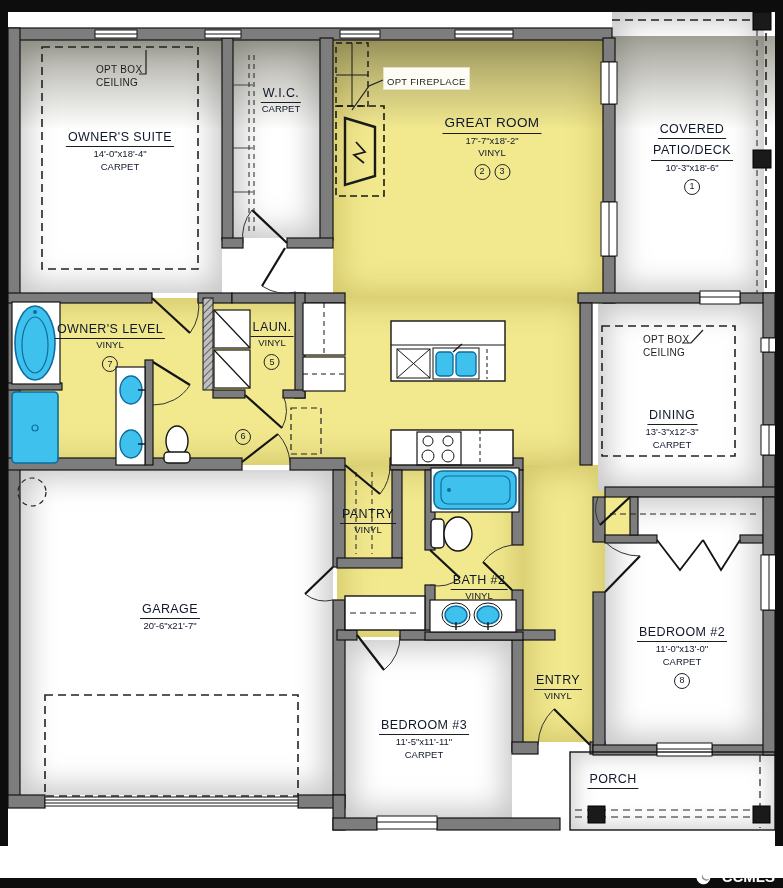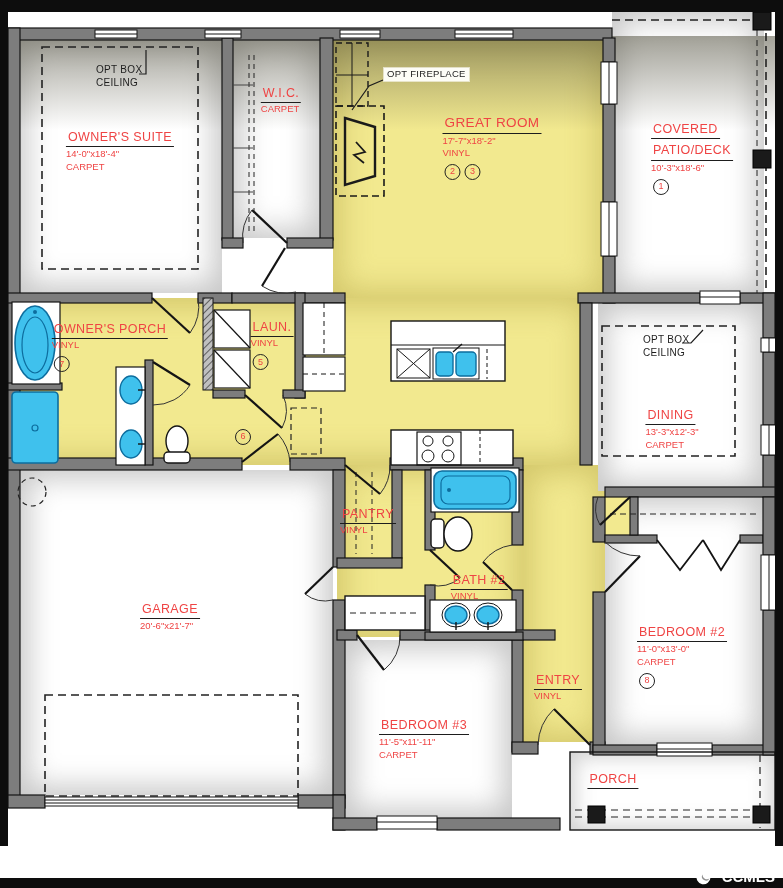--- a/index.html
+++ b/index.html
@@ -4,30 +4,30 @@
 <style>
   html,body{margin:0;padding:0;background:#000;}
   #stage{position:relative;width:783px;height:888px;overflow:hidden;background:#fff;
          font-family:"Liberation Sans",sans-serif;}
   
   .room{position:absolute;background:#fff;box-shadow:inset 0 0 28px 9px rgba(118,118,118,.40);}
   .yz{position:absolute;background:#f2e98f;box-shadow:inset 0 0 30px 8px rgba(172,158,62,.45);}
   .shadow-band{position:absolute;left:8px;top:36px;width:767px;height:94px;
                background:linear-gradient(to bottom,rgba(78,76,58,.52),rgba(78,76,58,0));}
   
-  .lbl{position:absolute;transform:translateX(-50%);text-align:left;color:#ef4444;
+  .lbl{position:absolute;transform:translateX(-50%);text-align:center;color:#0f172a;
        line-height:1.3;white-space:nowrap;z-index:40;}
   .rname{font-size:12.5px;letter-spacing:.4px;border-bottom:1.3px solid #1d1d1d;
          display:inline-block;padding:0 2px 1px;font-weight:400;}
   .rdims{font-size:9.5px;margin-top:1px;}
   .rfloor{font-size:9.5px;}
   .mk{display:inline-flex;align-items:center;justify-content:center;width:14px;height:14px;
       border:1.2px solid #222;border-radius:50%;font-size:9px;margin:2px 2px 0;background:transparent;}
   .ann{position:absolute;font-size:10px;color:#1d1d1d;line-height:1.25;z-index:40;letter-spacing:.3px;}
-  .ann-box{background:#fdfdf6;padding:0 3px 1px;border:0;box-shadow:0 0 0 1px rgba(255,255,255,.6);}
+  .ann-box{background:#fdfdf6;padding:8px 3px 1px;border:0;box-shadow:0 0 0 1px rgba(255,255,255,.6);}
   
   .frame{position:absolute;background:#0d0d0d;z-index:60;}
   #titlebar{position:absolute;left:0;top:846px;width:783px;height:32px;background:#8f8f8f;
             z-index:70;display:flex;align-items:center;justify-content:center;}
   #titlebar .t{font-size:19px;letter-spacing:1px;color:#161616;}
   #ccmls{position:absolute;right:8px;bottom:3px;color:#fff;font-weight:bold;font-size:15px;
          display:flex;align-items:center;gap:10px;z-index:71;}
   svg.plan{position:absolute;left:0;top:0;z-index:20;}
 </style>
 </head>
@@ -340,21 +340,21 @@
   </div>
 
   <div class="lbl" style="left:692px;top:118px;">
     <div><span class="rname">COVERED</span></div>
     <div><span class="rname">PATIO/DECK</span></div>
     <div class="rdims">10'-3"x18'-6"</div>
     <div><span class="mk">1</span></div>
   </div>
 
   <div class="lbl" style="left:110px;top:318px;">
-    <div><span class="rname">OWNER'S PORCH</span></div>
+    <div><span class="rname">OWNER'S LEVEL</span></div>
     <div class="rfloor">VINYL</div>
     <div><span class="mk">7</span></div>
   </div>
 
   <div class="lbl" style="left:272px;top:316px;">
     <div><span class="rname">LAUN.</span></div>
     <div class="rfloor">VINYL</div>
     <div><span class="mk">5</span></div>
   </div>
 

